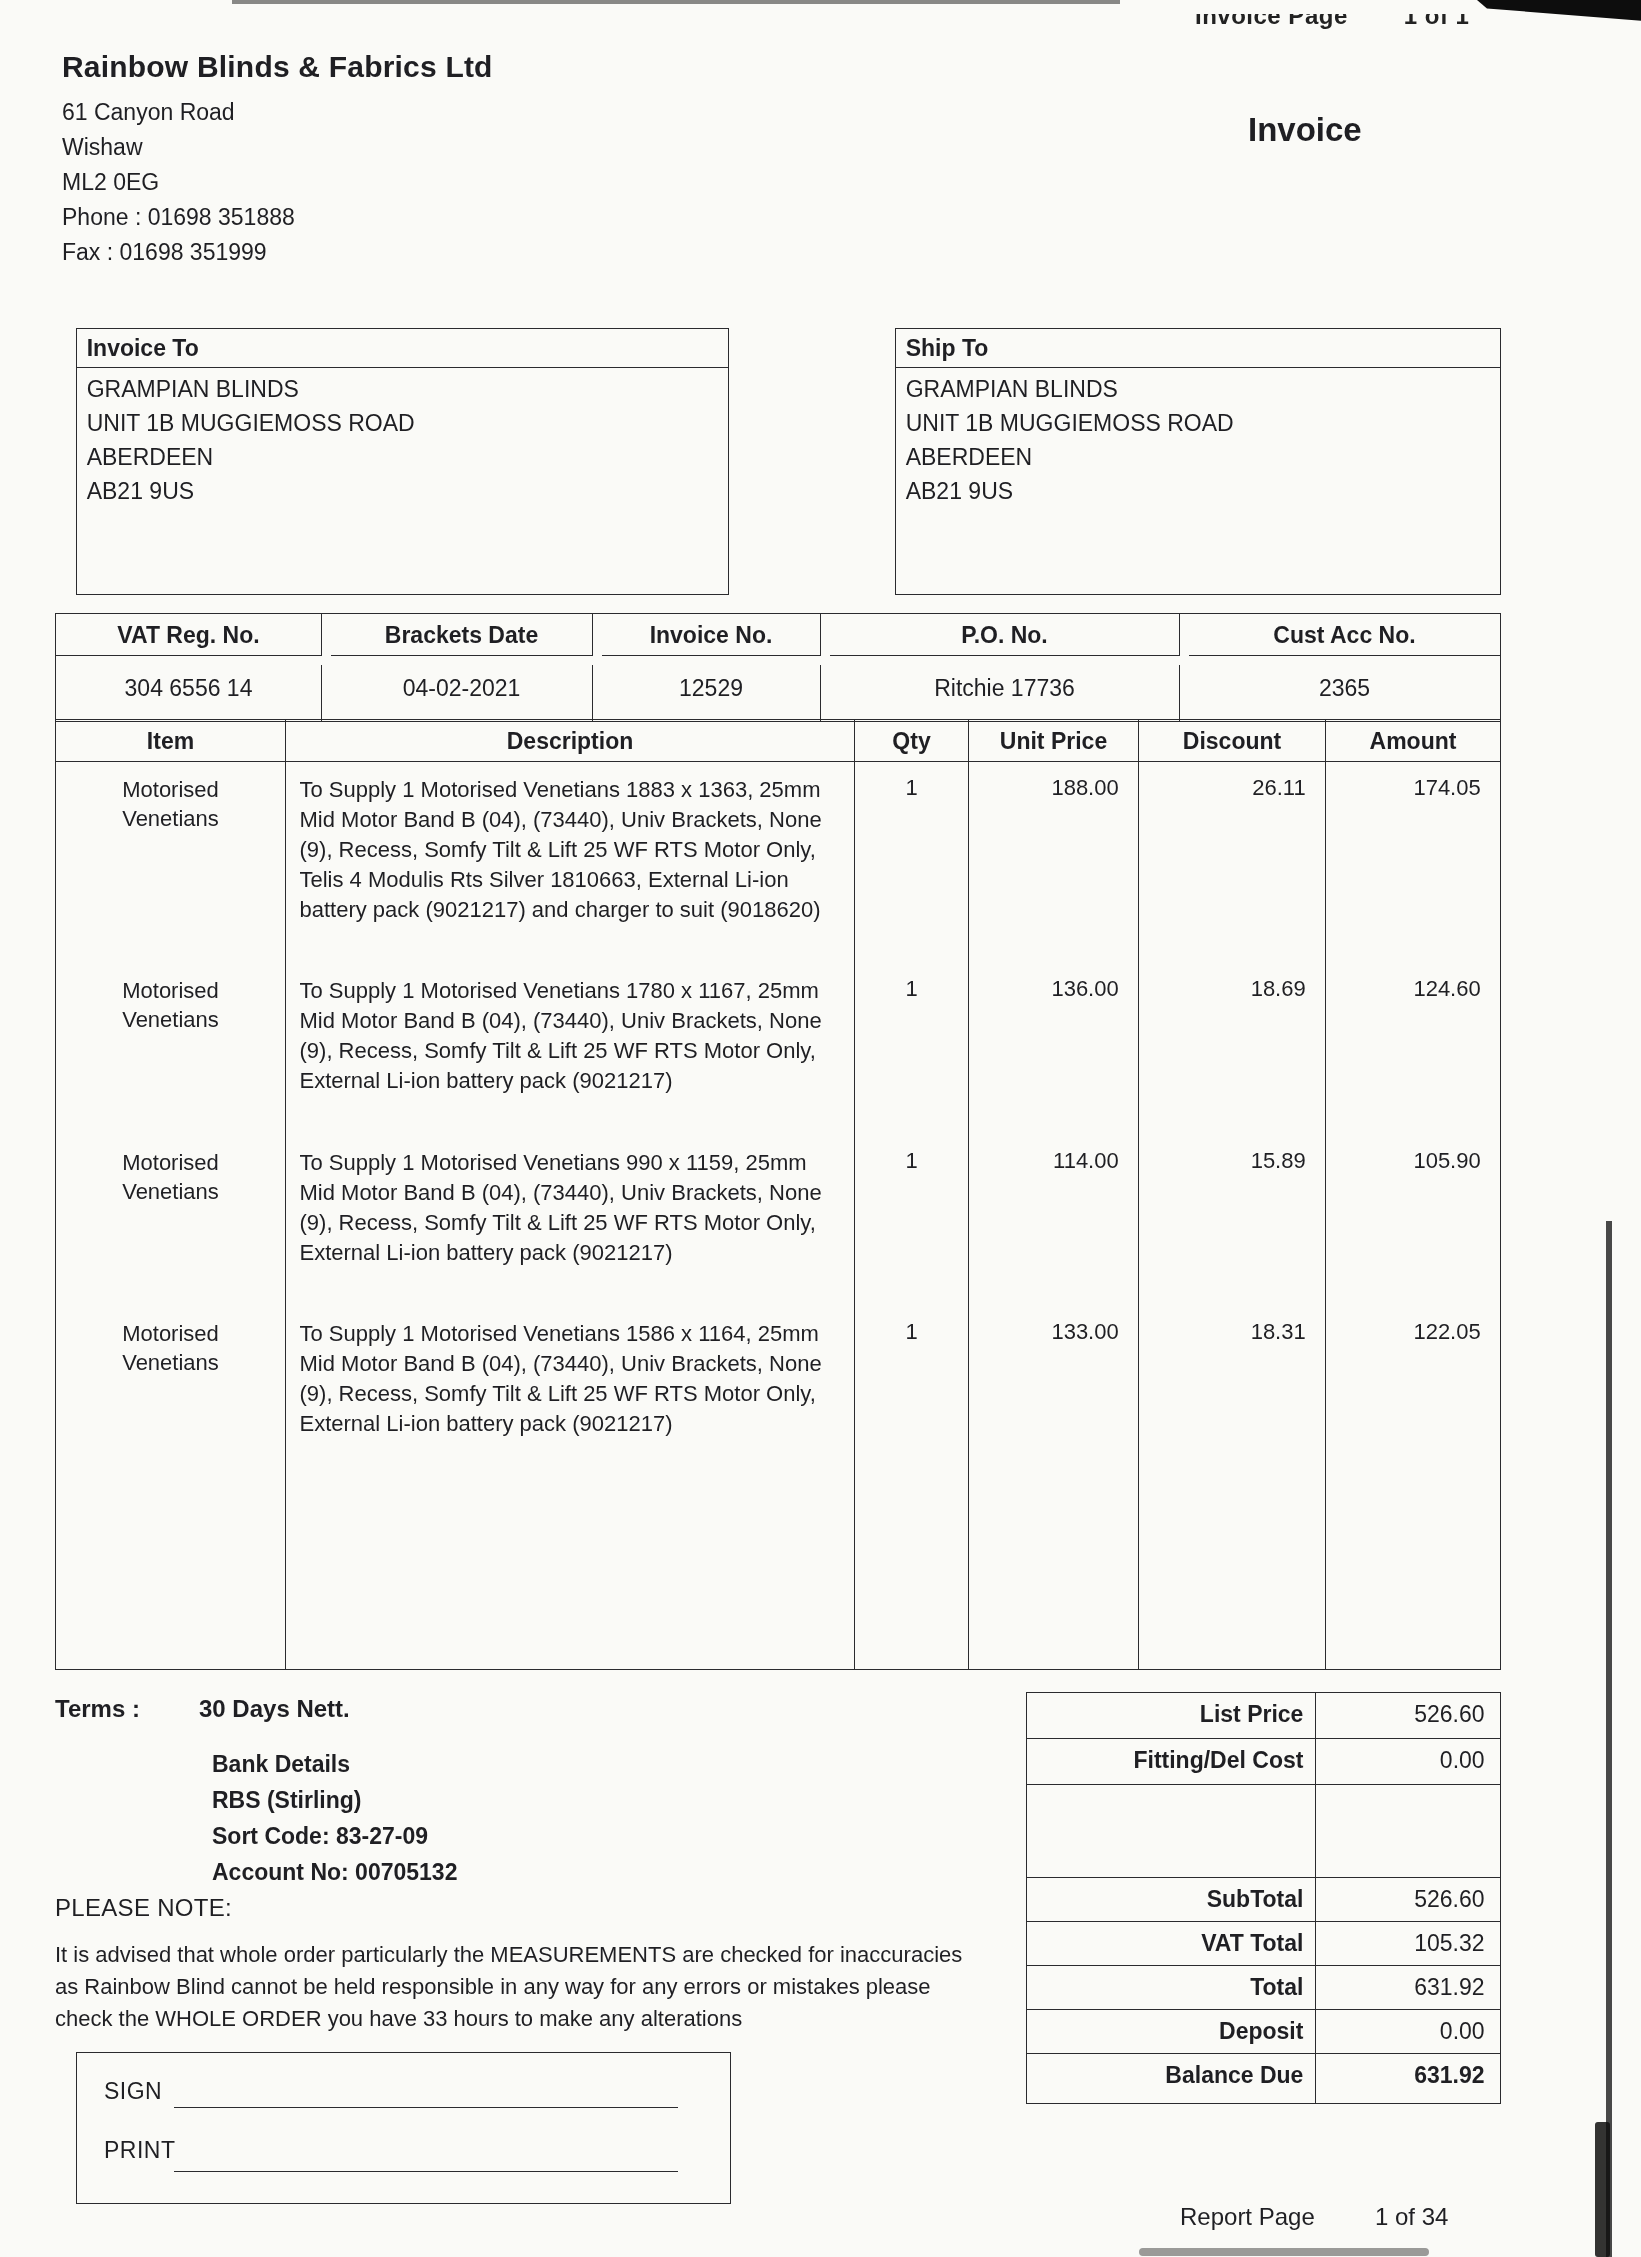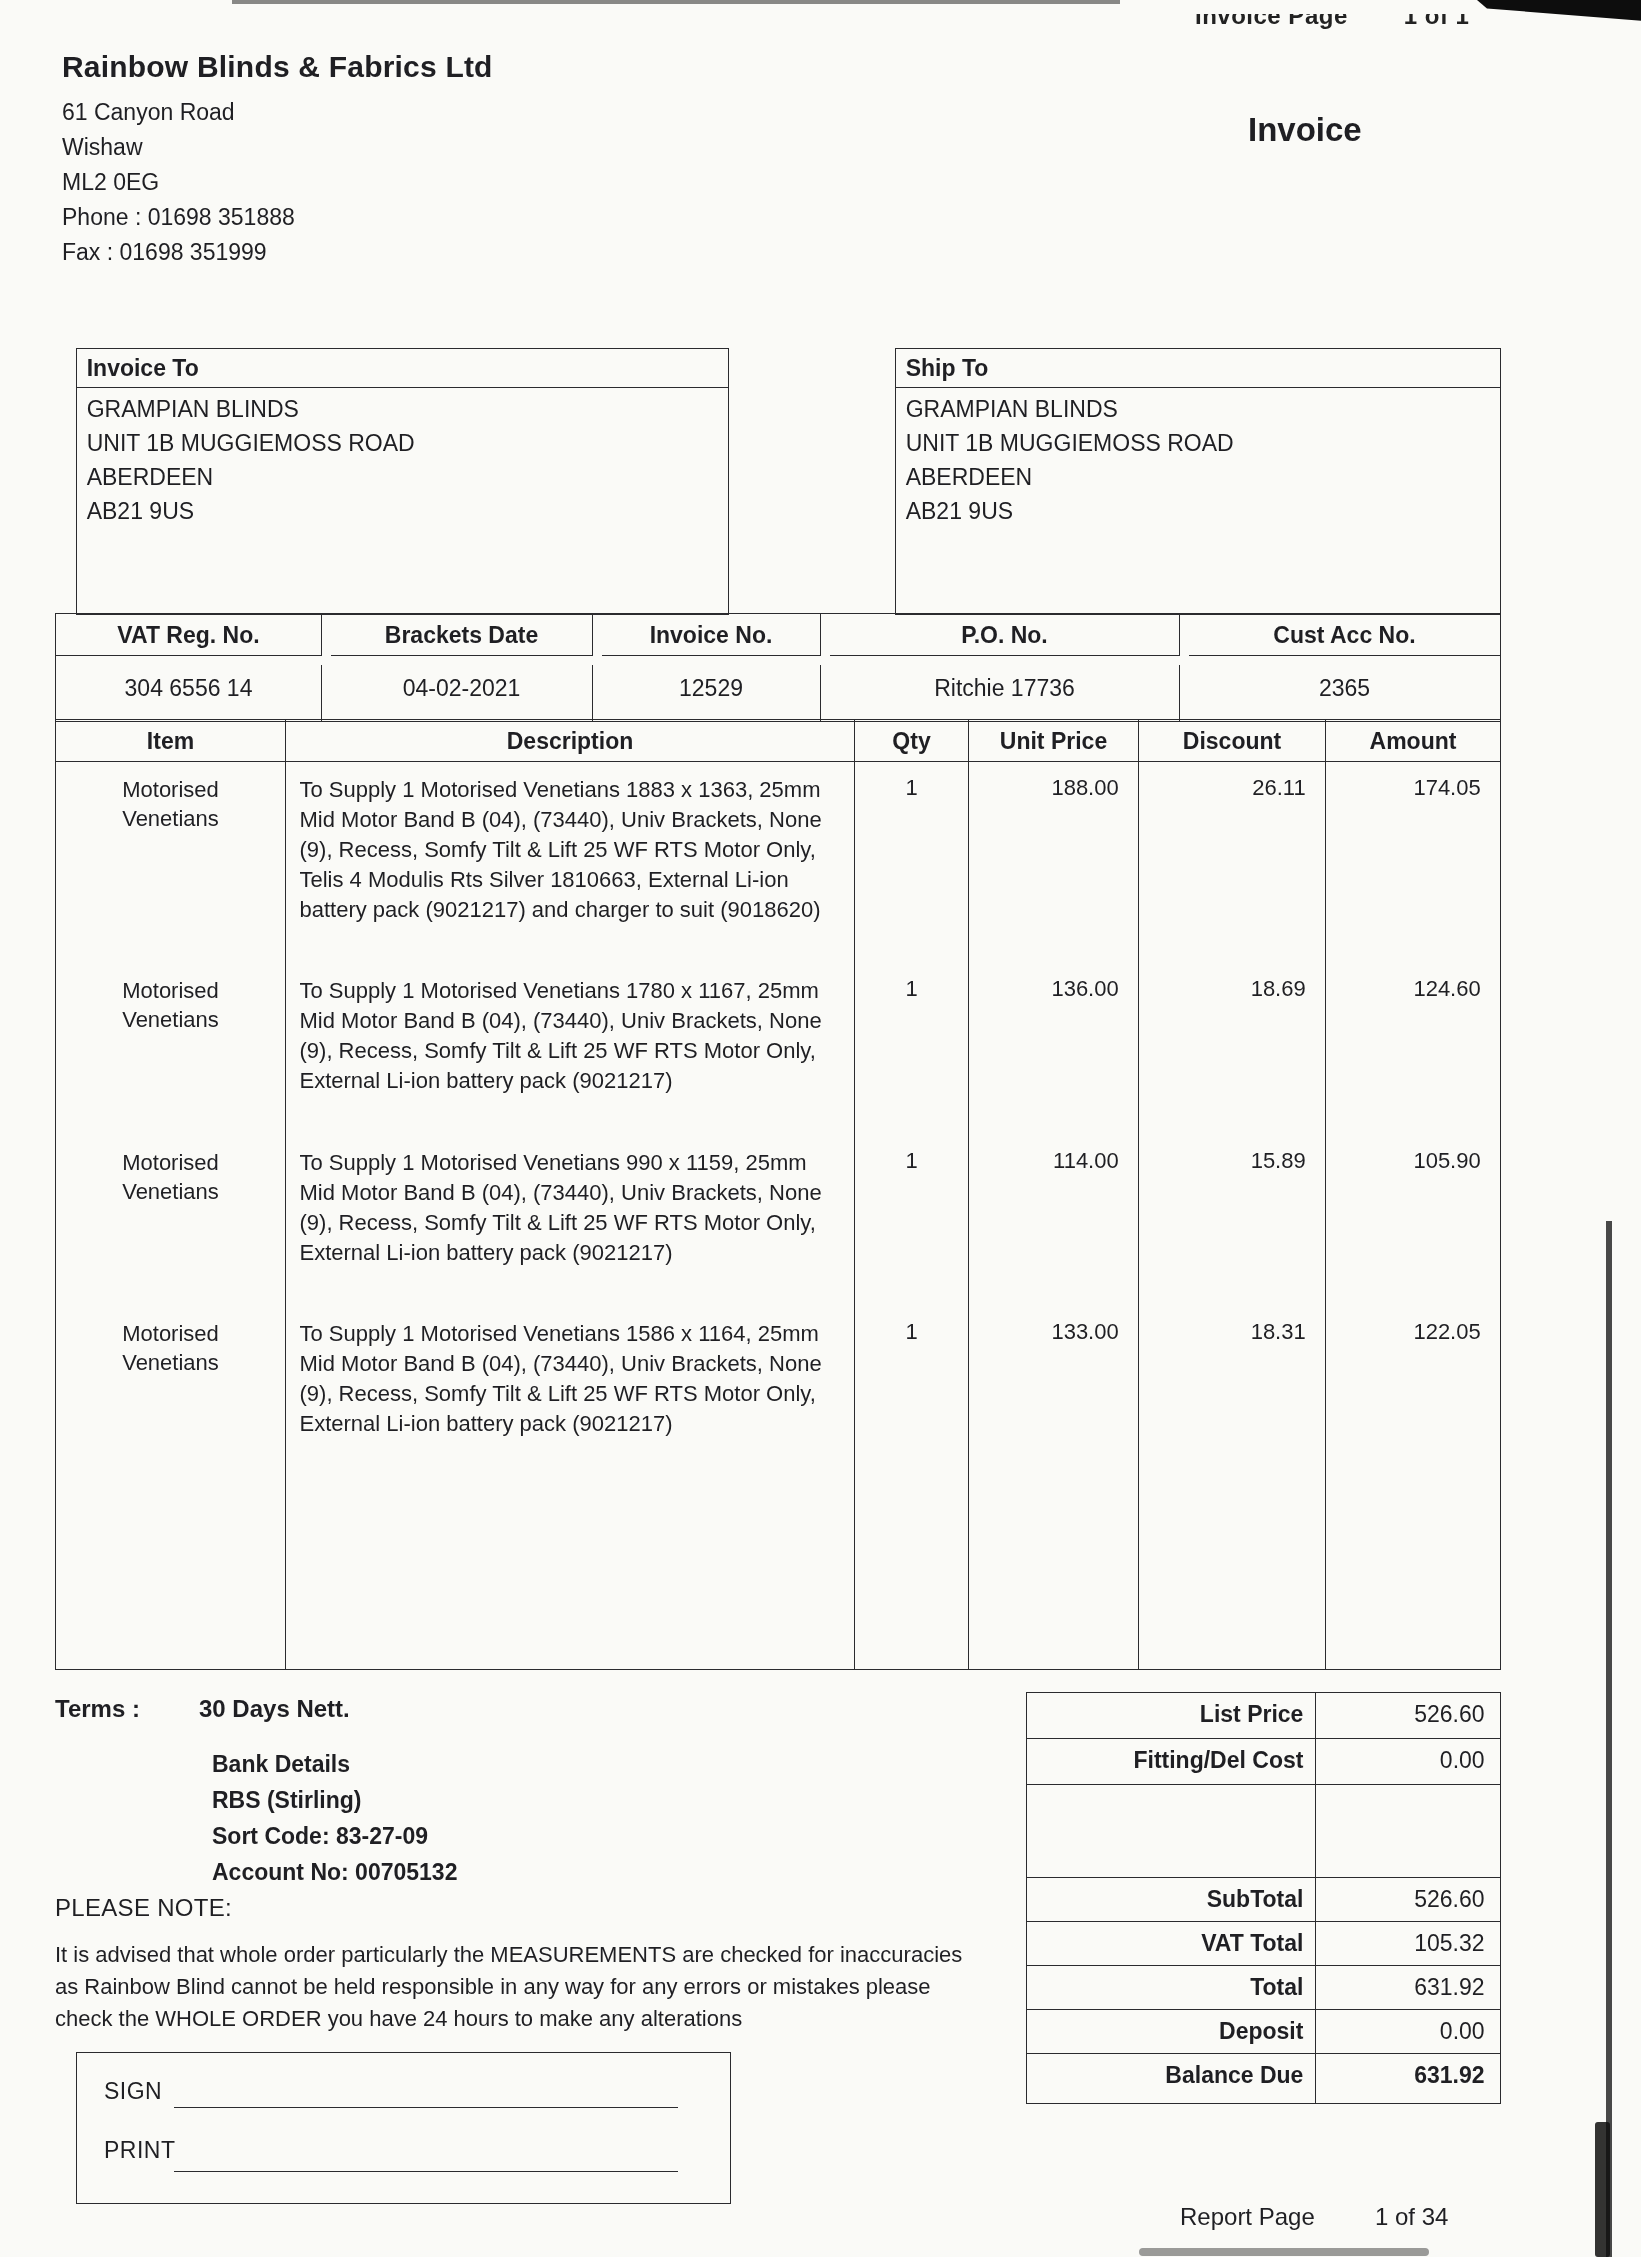--- a/index.html
+++ b/index.html
@@ -34,21 +34,21 @@
   .clipped-header { left:1195px; top:13.5px; width:348px; height:20px; overflow:hidden; }
   .clip-inner {
     margin-top:-11.6px; font-size:24px; font-weight:bold; letter-spacing:0.5px;
     display:flex; gap:56px; white-space:nowrap; color:#222;
   }
   .company-name { left:62px; top:50px; font-size:30px; font-weight:bold; letter-spacing:0.2px; }
   .company-address { left:62px; top:95px; line-height:35px; font-size:23px; }
   .doc-title { left:1248px; top:111px; font-size:33px; font-weight:bold; }
 
   
-  .addr-box { border:1.9px solid #2b2b2e; box-sizing:border-box; background:transparent;margin-top:20px; }
+  .addr-box { border:1.9px solid #2b2b2e; box-sizing:border-box; background:transparent; }
   .addr-head { height:39px; border-bottom:1.9px solid #2b2b2e; font-weight:bold; font-size:23px; padding:5.8px 0 0 9.7px; box-sizing:border-box; }
   .addr-body { padding:3.9px 9.7px; line-height:34px; font-size:23px; }
 
   
   .meta-grid {
     position:absolute; left:55px; top:613px; width:1446px; height:109px;
     border:1.9px solid #2b2b2e; box-sizing:border-box;
     display:grid;
     grid-template-columns:266px 262px 219px 350px 1fr;
     grid-template-rows:42px 1fr;
@@ -219,21 +219,21 @@
   <div class="abs terms-label">Terms :</div>
   <div class="abs terms-value">30 Days Nett.</div>
   <div class="abs bank-block">
     <div>Bank Details</div>
     <div>RBS (Stirling)</div>
     <div>Sort Code: 83-27-09</div>
     <div>Account No: 00705132</div>
   </div>
 
   <div class="abs note-head">PLEASE NOTE:</div>
-  <div class="abs note-body">It is advised that whole order particularly the MEASUREMENTS are checked for inaccuracies as Rainbow Blind cannot be held responsible in any way for any errors or mistakes please check the WHOLE ORDER you have 24 hours to make any alterations</div>
+  <div class="abs note-body">It is advised that whole order particularly the MEASUREMENTS are checked for inaccuracies as Rainbow Blind cannot be held responsible in any way for any errors or mistakes please check the WHOLE ORDER you have 33 hours to make any alterations</div>
 
   <div class="totals-grid">
     <div class="tl">List Price</div>
     <div class="tv">526.60</div>
 
     <div class="tl">Fitting/Del Cost</div>
     <div class="tv">0.00</div>
 
     <div class="tl"></div>
     <div class="tv"></div>

